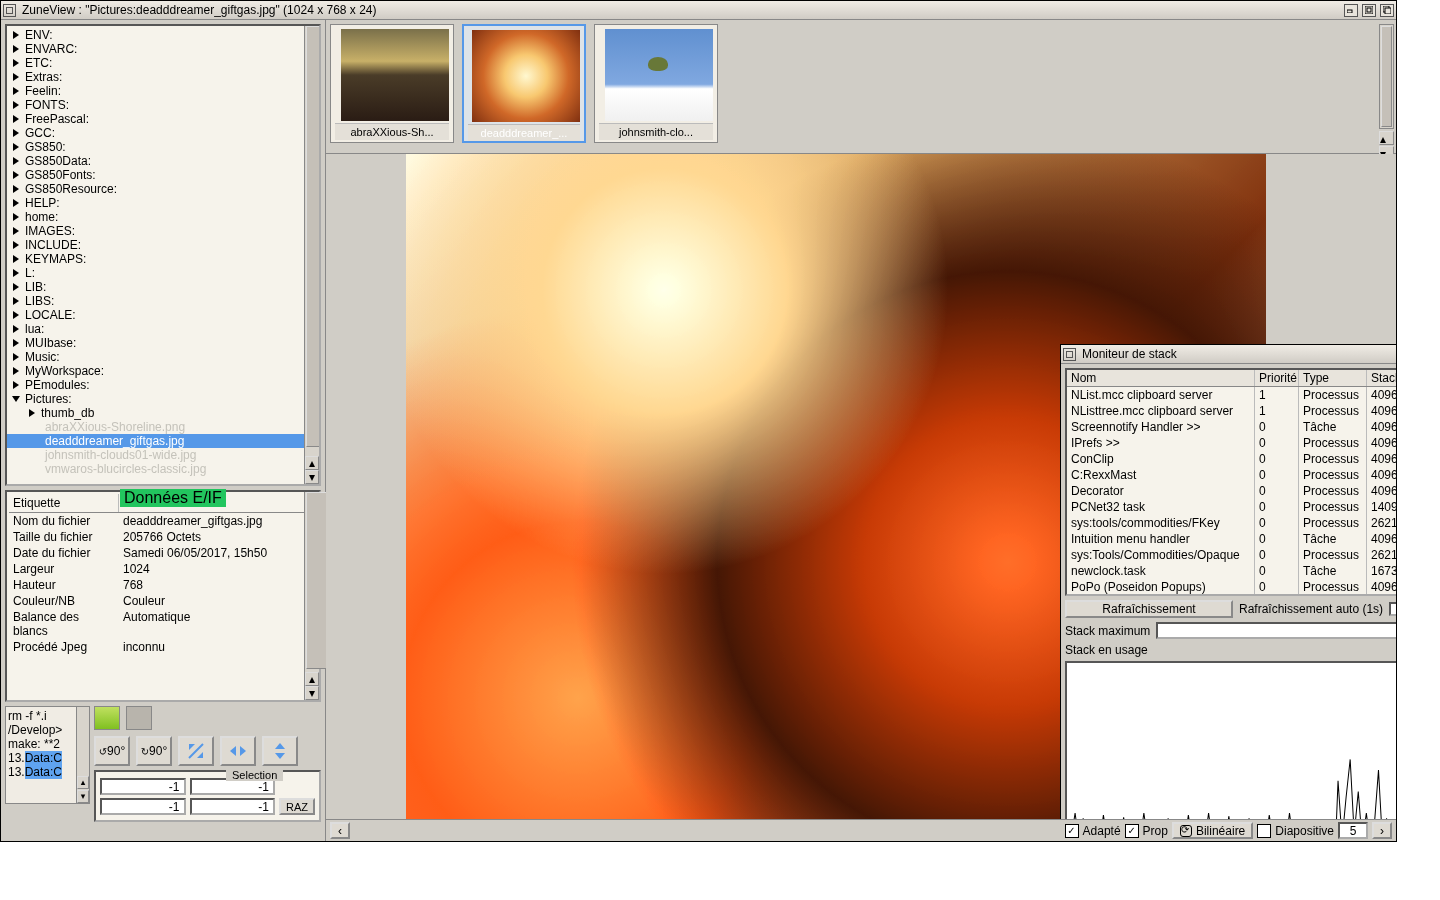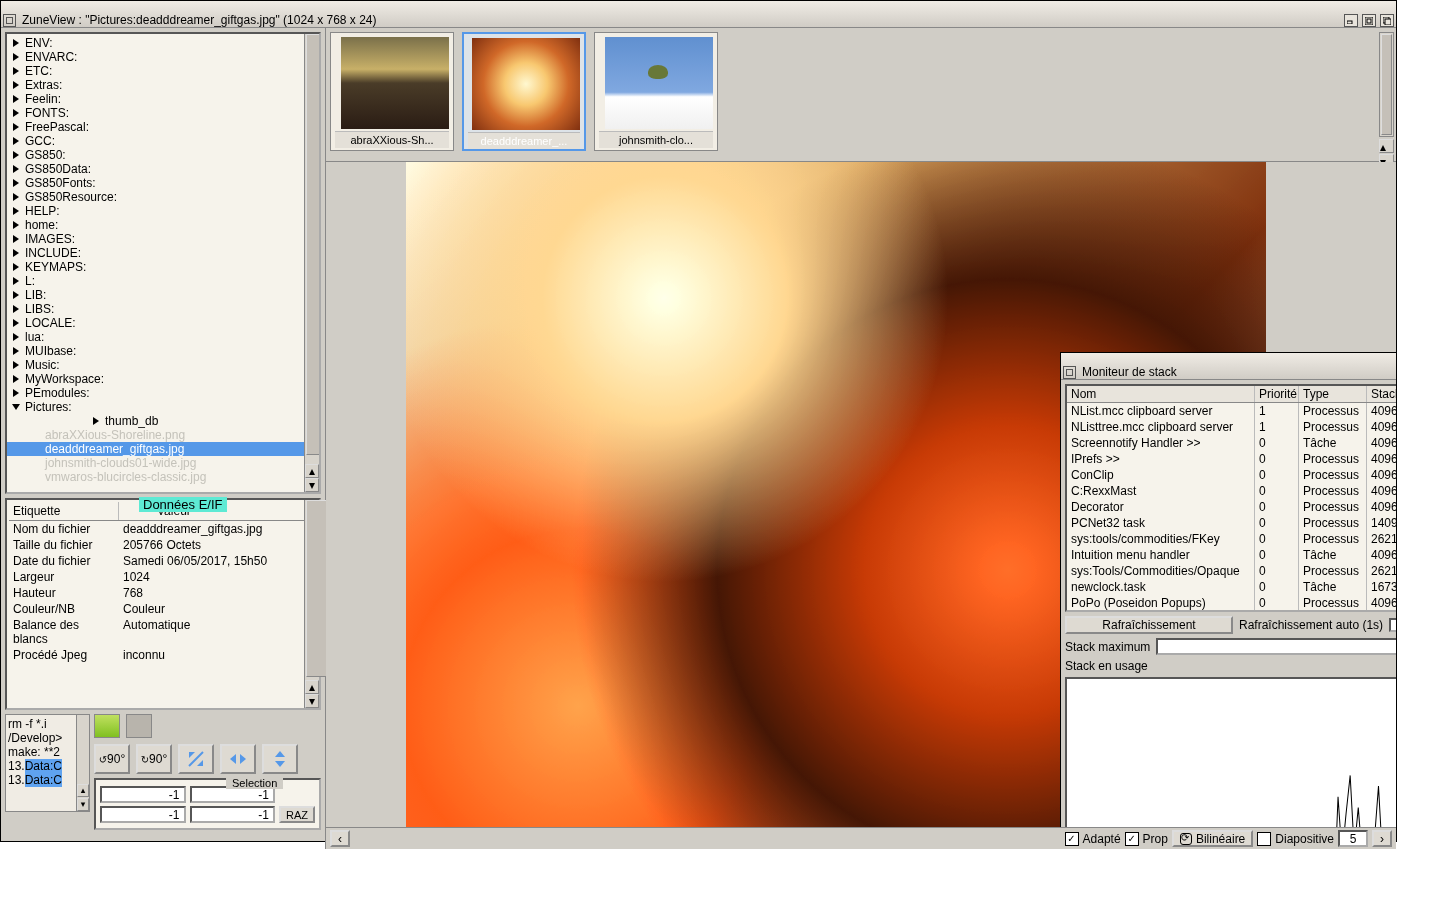--- a/index.html
+++ b/index.html
@@ -1,48 +1,48 @@
 <!DOCTYPE html>
 <html><head>
 <meta charset="utf-8">
 <style>
   * { margin:0; padding:0; box-sizing:border-box; font-family: Arial, Helvetica, sans-serif; font-size:12px; }
   body { background:#fff; width:1440px; height:900px; overflow:hidden; }
   
   
   .mainwin { width:1397px; height:842px; border:1px solid #000; background:#d0cdc6; position:relative; }
-  .titlebar { height:27px; background:linear-gradient(#f0ece5,#d0ccc5); border-bottom:1px solid #888; display:flex; align-items:flex-end; padding:0 2px; }
+  .titlebar { height:19px; background:linear-gradient(#f0ece5,#d0ccc5); border-bottom:1px solid #888; display:flex; align-items:center; padding:0 2px; }
   .titlebar .sq { width:13px; height:13px; border:1px solid #555; margin-right:6px; display:flex; align-items:center; justify-content:center; }
   .titlebar .sq .inner { width:7px; height:7px; border:1px solid #555; }
   .titlebar .ttl { flex:0 0 auto; }
   .titlebar .spacer { flex:1; }
   .winbtns { display:flex; gap:4px; }
   .winbtn { width:14px; height:13px; border:1px solid #555; display:flex; align-items:center; justify-content:center; background:#e8e4dc; cursor:pointer; }
   
   .body { display:flex; height:821px; }
   
   
   .left { width:325px; border-right:1px solid #888; display:flex; flex-direction:column; padding:4px; gap:4px; }
   
   .treepane { flex:0 0 462px; border:2px inset #aaa; background:#f6f3eb; overflow:hidden; position:relative; }
   .treelist { padding:2px 0; }
   .treerow { display:flex; align-items:center; height:14px; padding-left:6px; }
   .treerow .tri { width:0;height:0; border-top:4px solid transparent; border-bottom:4px solid transparent; border-left:6px solid #000; margin-right:6px; }
   .treerow .tri.down { transform:rotate(90deg); }
   .treerow span { white-space:nowrap; }
-  .indent1 { padding-left:42px;margin-left:44px; }
+  .indent1 { padding-left:22px; }
   .indent2 { padding-left:38px; }
   .sel { background:#5598e8; color:#fff; }
   .ghost { color:#c4c2ba; }
   .vscroll { position:absolute; right:0; top:0; bottom:0; width:15px; background:#d8d4cc; border-left:1px solid #888; }
   .vscroll .thumb { position:absolute; left:1px; right:1px; background:#c5c0b8; border:1px outset #ddd; }
   .vscroll .arr { position:absolute; left:0; right:0; height:14px; border:1px outset #ddd; background:#d8d4cc; display:flex; align-items:center; justify-content:center; }
   
   .exifpane { border:2px inset #aaa; background:#f6f3eb; padding:2px; position:relative; flex:0 0 212px; }
-  .grouplabel { position:absolute; top:-3px; left:132px; background:#5eead4; padding:0 4px; font-size:13px; color:#000; }
+  .grouplabel { position:absolute; top:-3px; left:113px; background:#22c55e; padding:0 4px; font-size:16px; color:#000; }
   .exif-head { display:flex; border-bottom:1px solid #888;gap:34px; }
   .exif-head div { padding:2px 4px; font-size:12px; }
   .exif-head div:first-child { width:110px; border-right:1px solid #bbb; }
   .exif-row { display:flex; }
   .exif-row div { padding:1px 4px; font-size:12px; }
   .exif-row div:first-child { width:110px; }
   
   .bottompanel { flex:0 0 140px; display:flex; flex-direction:column; gap:2px; }
   .toolrow { display:flex; gap:6px; margin-bottom:2px; }
   .toolbtn { width:36px; height:30px; border:2px outset #ddd; background:#dedad2; display:flex; align-items:center; justify-content:center; font-size:11px; cursor:pointer; }

